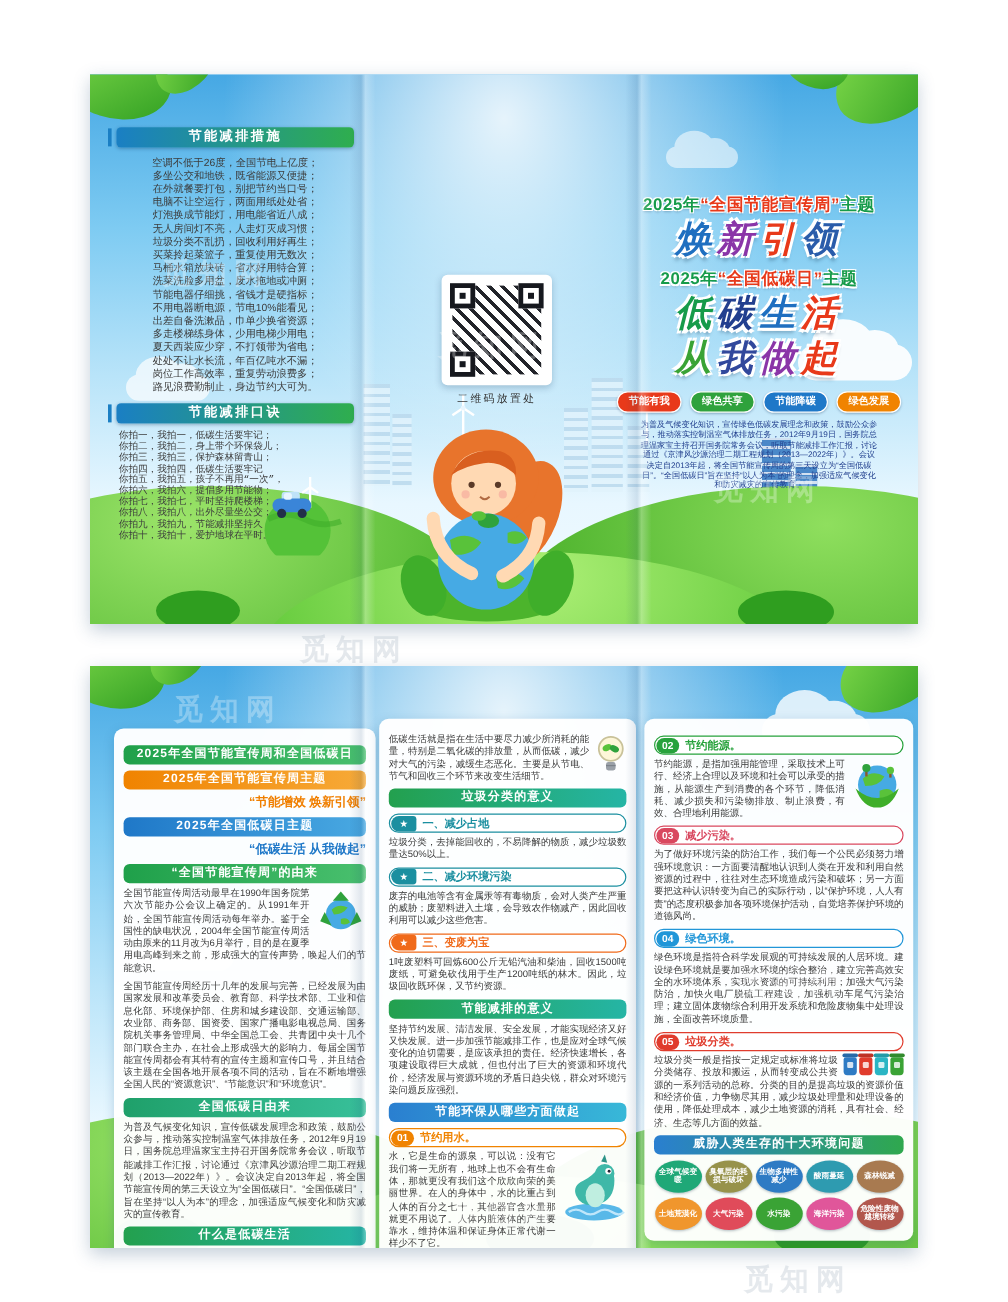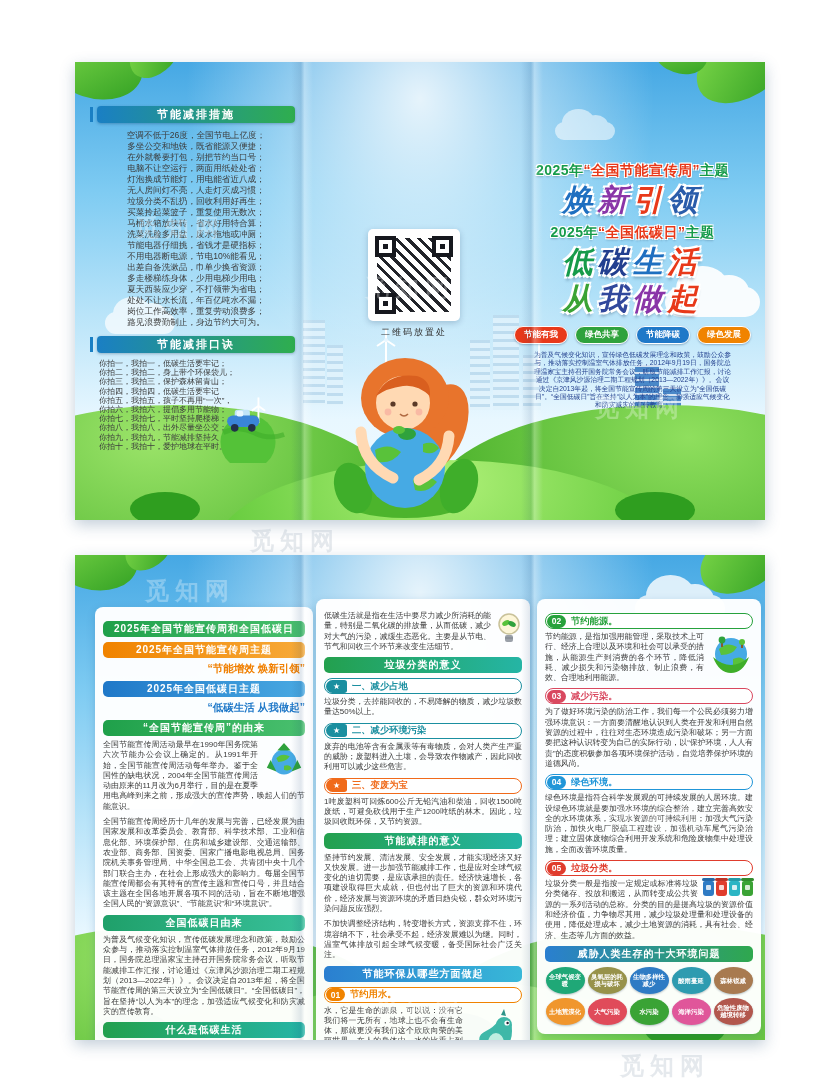--- a/index.html
+++ b/index.html
@@ -51,21 +51,21 @@
 
   
   .colA-left { position:absolute; left:22px; top:44px; width:198px; z-index:4; }
   .hbar { position:relative; height:17px; line-height:17px; border-radius:4px; text-align:center;
     background:linear-gradient(90deg,#1a7fc4,#2fae4e); color:#fff; font-size:11px; font-weight:bold;
     letter-spacing:2px; box-shadow:0 1px 3px rgba(0,40,80,.3); }
   .hbar::before { content:""; position:absolute; left:-7px; top:1px; width:3px; height:15px; background:#1a7fc4; }
   .mblock { margin-top:7px; }
   .mline { font-size:8.6px; line-height:11px; color:#3c3c3c; text-align:center; white-space:nowrap; }
   .chant-wrap { position:relative; margin-top:6px; }
-  .cline { font-size:8px; line-height:9.2px; color:#3c3c3c; text-align:left; padding-left:2px; white-space:nowrap; }
+  .cline { font-size:8px; line-height:9.2px; color:#3c3c3c; text-align:left; padding-left:2px; white-space:nowrap;font-family:Liberation Mono, monospace; }
   .earthcar { position:absolute; left:112px; top:28px; z-index:4; }
 
   
   .qr { position:absolute; left:293px; top:167px; width:92px; height:92px; background:#fff;
     border-radius:5px; padding:9px; box-shadow:0 2px 6px rgba(0,40,80,.22); z-index:4; }
   .qr-inner { position:relative; width:100%; height:100%;
     background:repeating-linear-gradient(45deg,#22242a 0 3px,#fff 3px 8px); }
   .qr-eye { position:absolute; width:21px; height:21px; background:#fff; border:4px solid #16181e; }
   .qr-eye::after { content:""; position:absolute; left:4px; top:4px; width:5px; height:5px; background:#16181e; }
   .qr-eye.tl { left:-2px; top:-2px; } .qr-eye.tr { right:-2px; top:-2px; } .qr-eye.bl { left:-2px; bottom:-2px; }
@@ -364,21 +364,20 @@
     </div>
       <div class="">
       <div class="subpill" style="border-color: rgb(240, 106, 26);">
         <span class="substar" style="background: rgb(240, 106, 26);">★</span>
         <span class="subtitle" style="color: rgb(240, 106, 26);">三、变废为宝</span>
       </div>
       <div class="ptext">1吨废塑料可回炼600公斤无铅汽油和柴油，回收1500吨废纸，可避免砍伐用于生产1200吨纸的林木。因此，垃圾回收既环保，又节约资源。</div>
     </div>
     <div class="gbar g-greenteal">节能减排的意义</div>
     <div class="ptext">坚持节约发展、清洁发展、安全发展，才能实现经济又好又快发展。进一步加强节能减排工作，也是应对全球气候变化的迫切需要，是应该承担的责任。经济快速增长，各项建设取得巨大成就，但也付出了巨大的资源和环境代价，经济发展与资源环境的矛盾日趋尖锐，群众对环境污染问题反应强烈。</div>
-    <div class="ptext">不加快调整经济结构，转变增长方式，资源支撑不住，环境容纳不下，社会承受不起，经济发展难以为继。同时，温室气体排放引起全球气候变暖，备受国际社会广泛关注。</div>
     <div class="gbar g-bluecyan">节能环保从哪些方面做起</div>
     <div class="numpill" style="border-color: rgb(240, 131, 0);">
       <span class="num" style="background: rgb(240, 131, 0);">01</span>
       <span class="numtitle" style="color: rgb(240, 131, 0);">节约用水。</span>
     </div>
     <div class="ptext">
       <span class="ficon">
         <svg width="54" height="58" viewBox="0 0 54 58">
           <ellipse cx="27" cy="50" rx="24" ry="7" fill="#58b8e8"></ellipse>
           <path d="M6,50 Q12,46 18,50 T30,50 T42,50 T52,50" stroke="#bfe6fa" stroke-width="2" fill="none"></path>

